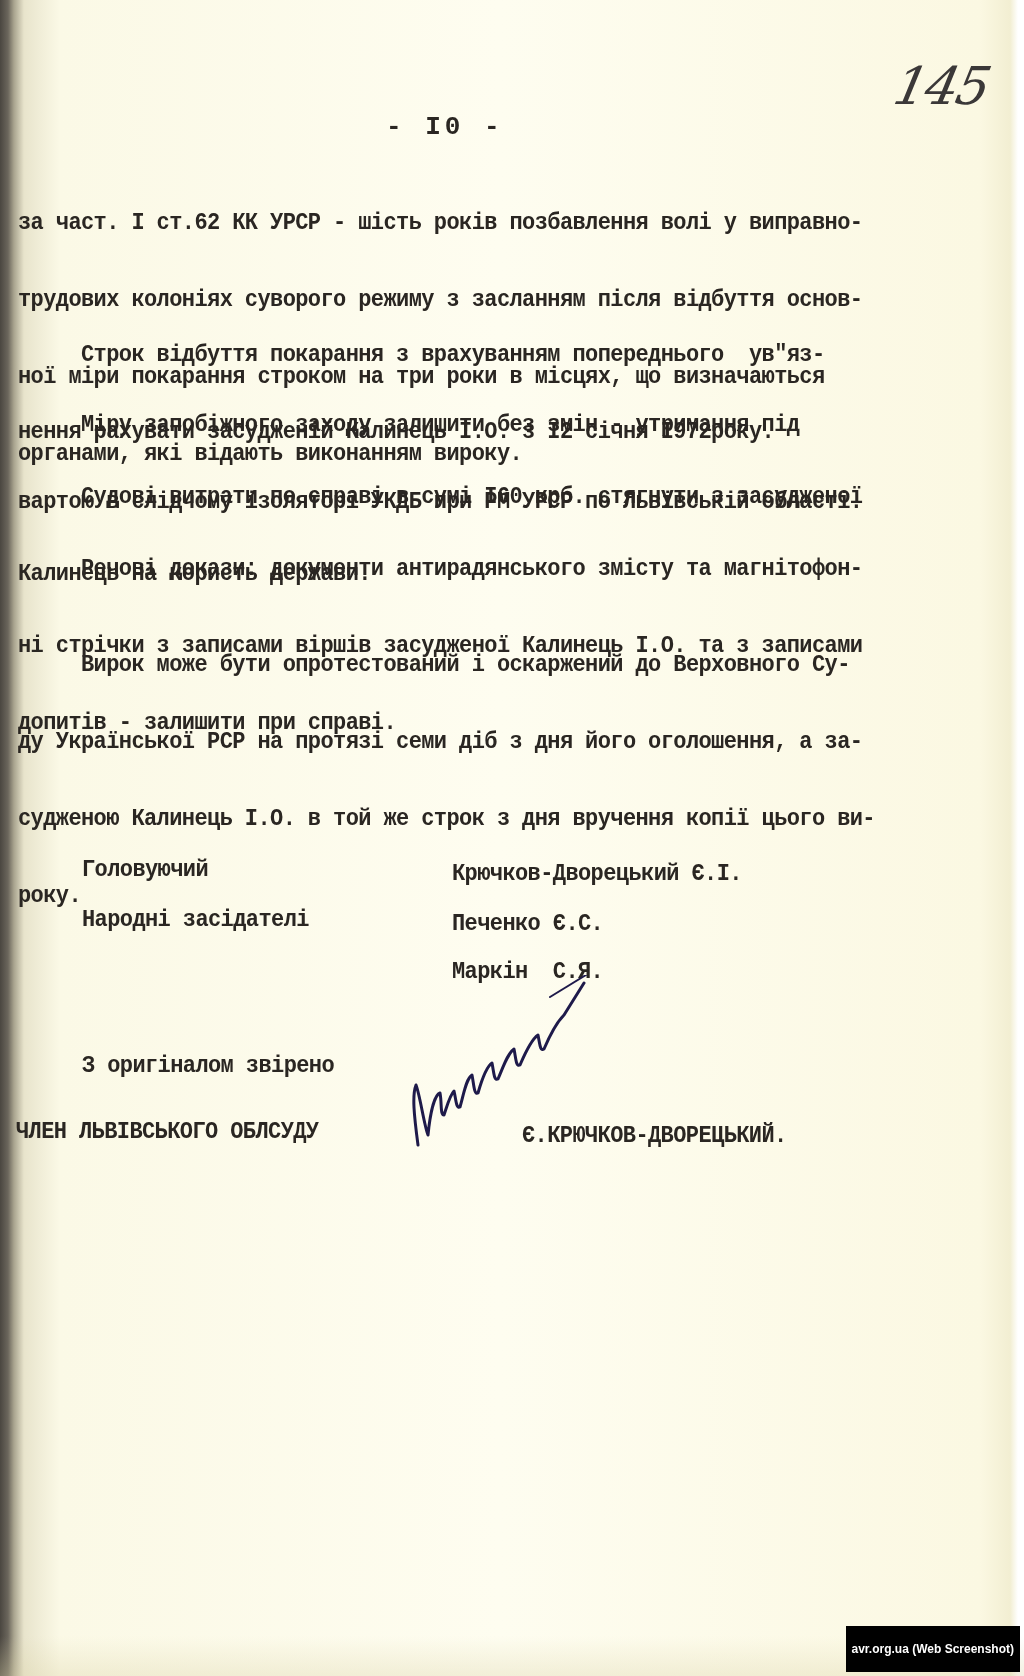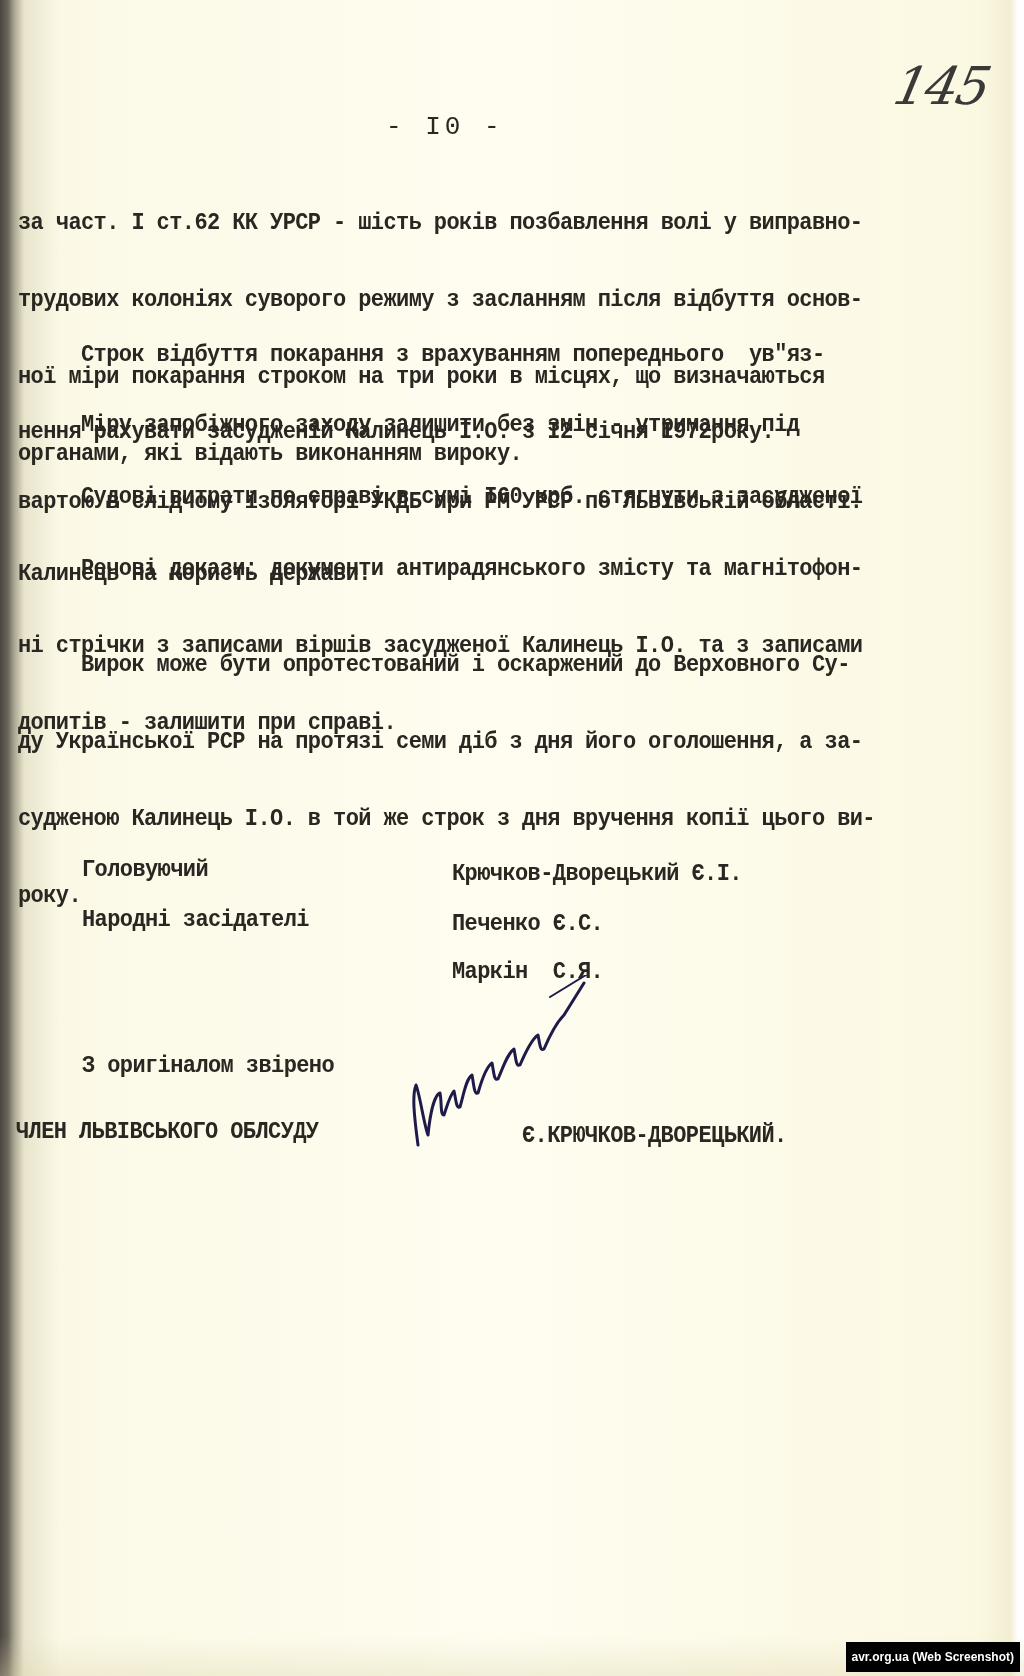--- a/index.html
+++ b/index.html
@@ -18,40 +18,40 @@
     background: linear-gradient(180deg, rgba(0,0,0,0) 0%, rgba(220,212,170,0.35) 100%);
   }
   .page-number-handwritten {
     position: absolute; left: 895px; top: 56px;
     font-family: "DejaVu Serif", serif; font-style: italic;
     font-size: 52px; color: #3b3838; letter-spacing: -2px;
     transform: skewX(-12deg);
   }
   .page-header {
     position: absolute; left: 386px; top: 112px;
-    font-size: 26px; font-weight: normal; letter-spacing: 4px; text-align: right;
+    font-size: 26px; font-weight: bold; letter-spacing: 4px; text-align: right;
   }
   .para {
     position: absolute; left: 18px; width: 990px;
     font-size: 22px; line-height: 23px; font-weight: bold;
     letter-spacing: -0.6px; white-space: pre;
     transform: scaleY(1.12); transform-origin: top left;
   }
   .line { display: block; }
   .sig-label, .sig-name {
     position: absolute; font-size: 22px; font-weight: bold;
     letter-spacing: -0.6px; white-space: pre;
     transform: scaleY(1.12); transform-origin: top left;
   }
   .signature-svg { position: absolute; }
   .watermark {
     position: absolute; right: 4px; bottom: 4px;
     background: #000; color: #fff;
     font-family: "Liberation Sans", sans-serif; font-weight: bold;
-    font-size: 12px; padding: 8px 6px;
+    font-size: 12px; padding: 16px 6px;
   }
 </style>
 </head>
 <body>
 
 <div class="page">
   <div class="bottom-edge"></div>
 
   <div class="page-number-handwritten">145</div>
 

